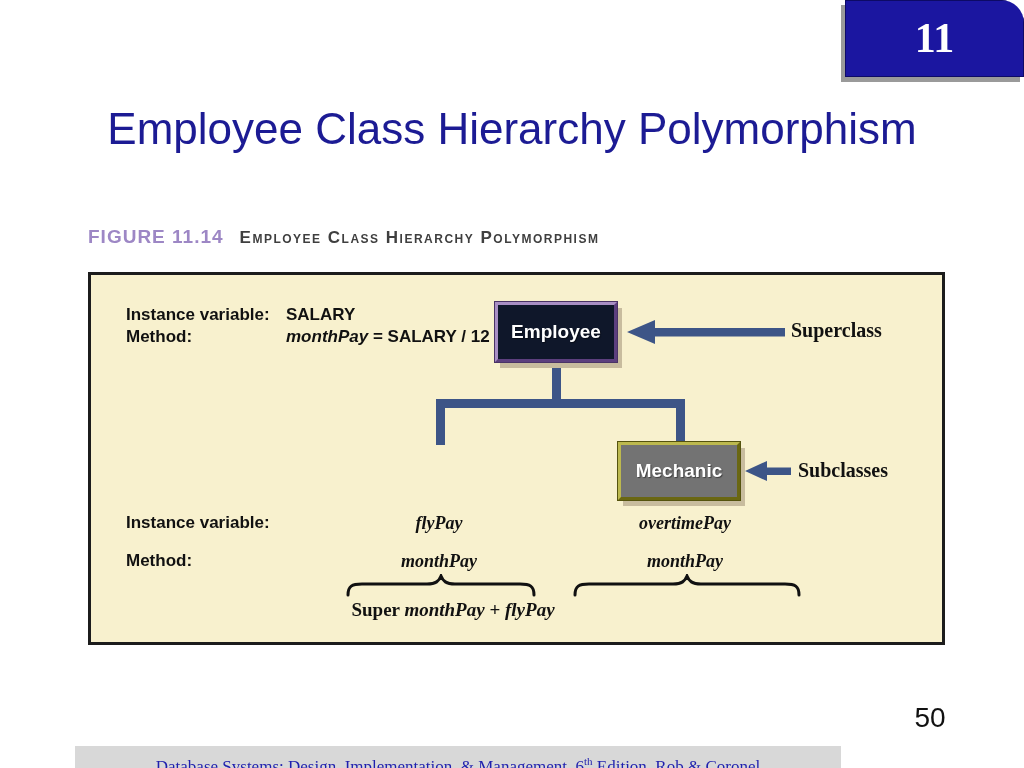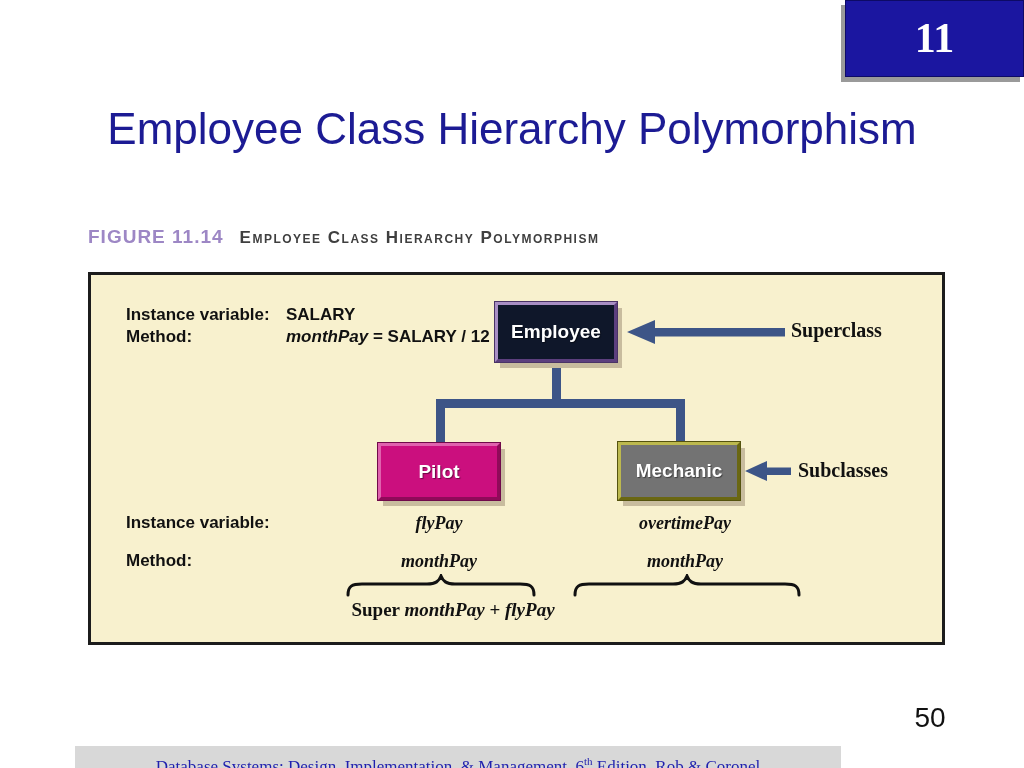--- a/index.html
+++ b/index.html
@@ -1,17 +1,17 @@
 <!DOCTYPE html>
 <html><head>
 <meta charset="utf-8">
 <style>
   html,body{margin:0;padding:0;}
   body{font-family:"Liberation Sans",sans-serif;background:#ffffff;}
-  .slide{position:relative;width:1024px;height:768px;background:#ffffff;overflow:hidden;}
+  .slide{position:relative;width:1024px;height:768px;background:#ffffff;overflow:hidden;border-radius:23px;}
 
   
   .chapter-badge{position:absolute;left:845px;top:0;width:179px;height:77px;
     background:#1b16a0;border:1px solid #0d0a66;box-sizing:border-box;
     box-shadow:-4px 5px 0 0 #9a9a9a;
     color:#ffffff;font-family:"Liberation Serif",serif;font-weight:bold;font-size:42px;
     text-align:center;line-height:74px;}
 
   
   .slide-title{position:absolute;left:0;right:0;top:104px;text-align:center;
@@ -102,21 +102,20 @@
     <div class="val" style="left:195px;top:52px;">
       <span class="ital">monthPay</span><span> = SALARY / 12</span>
     </div>
 
     <div class="conn conn-stub"></div>
     <div class="conn conn-h"></div>
     <div class="conn conn-vl"></div>
     <div class="conn conn-vr"></div>
 
     <div class="class-box box-employee">Employee</div>
-    <div class="class-box box-pilot">Pilot</div>
     <div class="class-box box-mechanic">Mechanic</div>
 
     <svg class="arrow-svg" style="left:534px;top:42px;" width="162" height="30">
       <path d="M2,15 L30,3 L30,11 L160,11 L160,19.5 L30,19.5 L30,27 Z" fill="#3d5587"></path>
     </svg>
     <div class="anno-label" style="left:700px;top:44px;">Superclass</div>
 
     <svg class="arrow-svg" style="left:652px;top:182px;" width="50" height="28">
       <path d="M2,14 L24,4 L24,10.5 L48,10.5 L48,18 L24,18 L24,24 Z" fill="#3d5587"></path>
     </svg>

